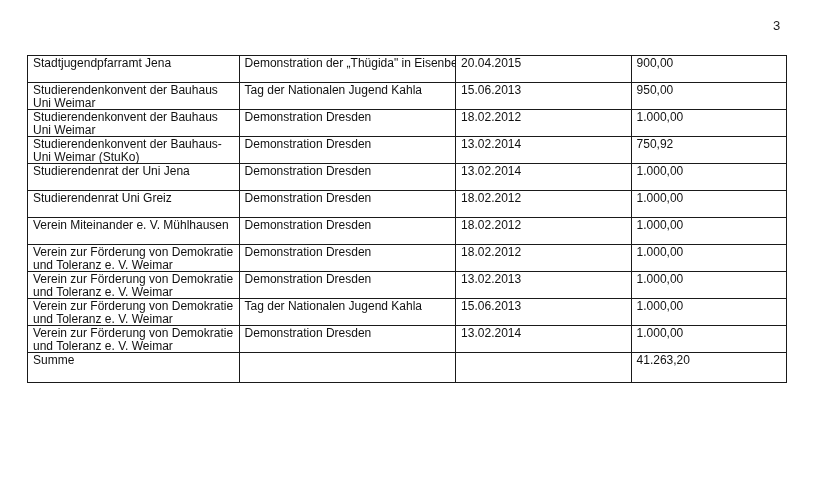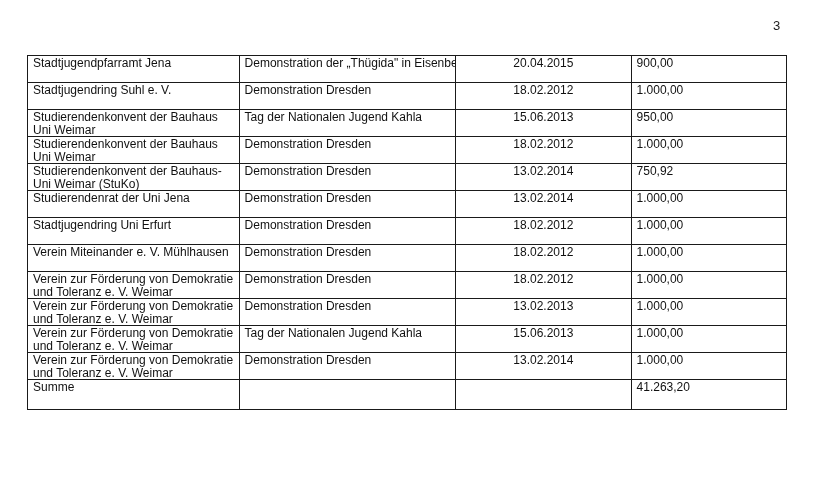--- a/index.html
+++ b/index.html
@@ -5,43 +5,37 @@
     html, body { margin: 0; padding: 0; background: #ffffff; }
     body { width: 818px; height: 494px; position: relative; overflow: hidden;
            font-family: "Liberation Sans", sans-serif; color: #111; }
     .page-number { position: absolute; left: 773px; top: 18px; font-size: 13px; color: #222; }
     table.grant-table { position: absolute; left: 27px; top: 55px; border-collapse: collapse;
            table-layout: fixed; width: 760px; }
     table.grant-table td { border: 1px solid #1a1a1a; font-size: 12px; line-height: 12.5px;
            vertical-align: top; padding: 1px 5px 0 5px; height: 25px; overflow: hidden; white-space: nowrap; }
     table.grant-table td.org { width: 200px; }
     table.grant-table td.event { width: 210px; padding-right: 0; }
-    table.grant-table td.date { width: 164px; text-align: center; }
+    table.grant-table td.date { width: 164px; }
     table.grant-table td.amount { text-align: left; width: 146px; padding-right: 3px; }
     table.grant-table tr.sum td { font-weight: normal; height: 28px; }
     table.grant-table td.date { border-left-color: #666; }
   </style>
 </head>
 <body>
 
 <div class="page-number">3</div>
 
 <table class="grant-table">
   <tbody id="table-body">
     <tr>
         <td class="org">Stadtjugendpfarramt Jena</td>
         <td class="event">Demonstration der „Thügida" in Eisenberg</td>
         <td class="date">20.04.2015</td>
         <td class="amount">900,00</td>
-      </tr>
-      <tr>
-        <td class="org">Stadtjugendring Suhl e. V.</td>
-        <td class="event">Demonstration Dresden</td>
-        <td class="date">18.02.2012</td>
-        <td class="amount">1.000,00</td>
       </tr>
       <tr>
         <td class="org">Studierendenkonvent der Bauhaus<br>Uni Weimar</td>
         <td class="event">Tag der Nationalen Jugend Kahla</td>
         <td class="date">15.06.2013</td>
         <td class="amount">950,00</td>
       </tr>
       <tr>
         <td class="org">Studierendenkonvent der Bauhaus<br>Uni Weimar</td>
         <td class="event">Demonstration Dresden</td>
@@ -54,21 +48,21 @@
         <td class="date">13.02.2014</td>
         <td class="amount">750,92</td>
       </tr>
       <tr>
         <td class="org">Studierendenrat der Uni Jena</td>
         <td class="event">Demonstration Dresden</td>
         <td class="date">13.02.2014</td>
         <td class="amount">1.000,00</td>
       </tr>
       <tr>
-        <td class="org">Stadtjugendring Uni Erfurt</td>
+        <td class="org">Studierendenrat Uni Greiz</td>
         <td class="event">Demonstration Dresden</td>
         <td class="date">18.02.2012</td>
         <td class="amount">1.000,00</td>
       </tr>
       <tr>
         <td class="org">Verein Miteinander e. V. Mühlhausen</td>
         <td class="event">Demonstration Dresden</td>
         <td class="date">18.02.2012</td>
         <td class="amount">1.000,00</td>
       </tr>

